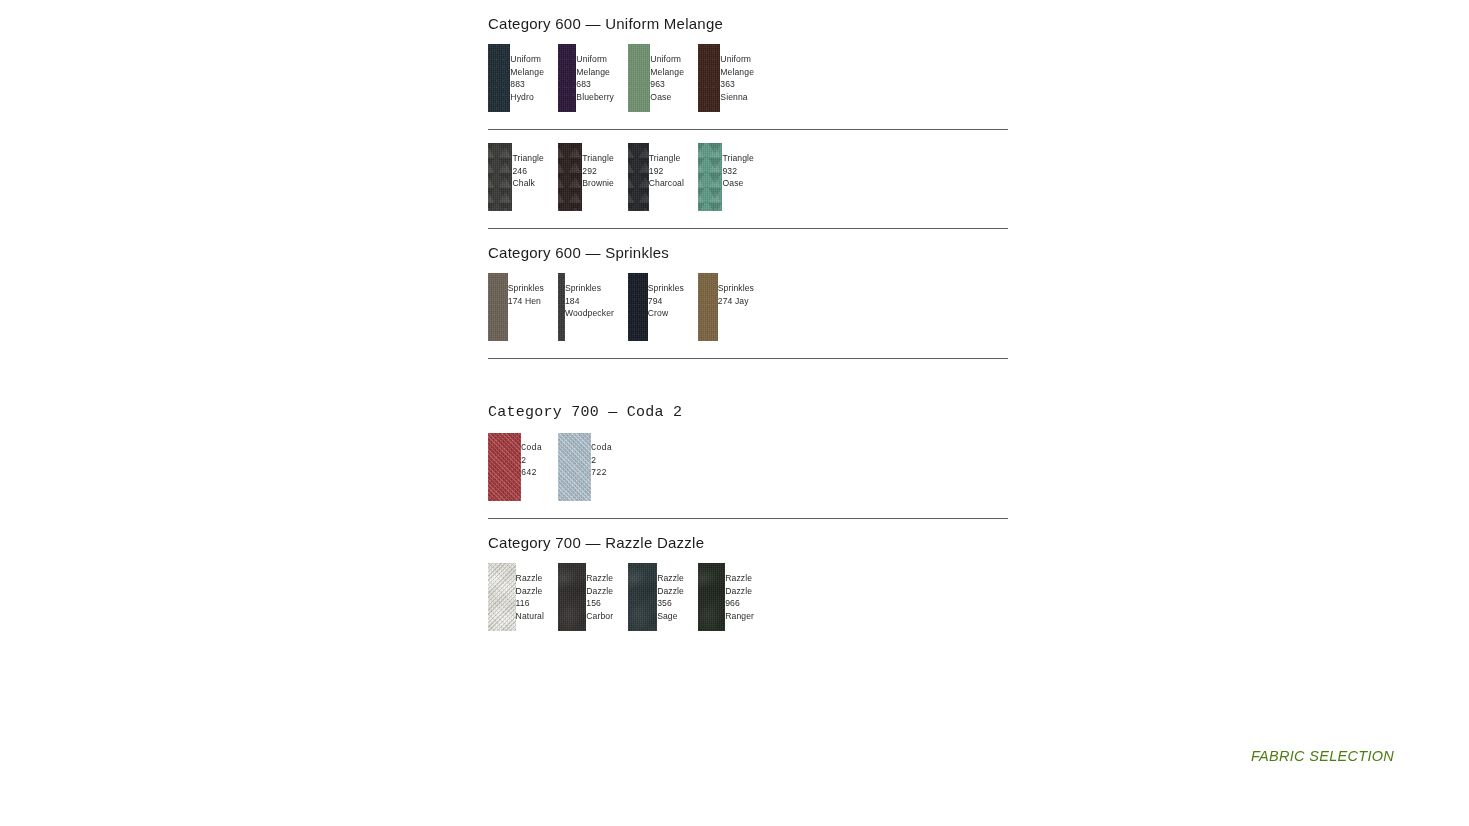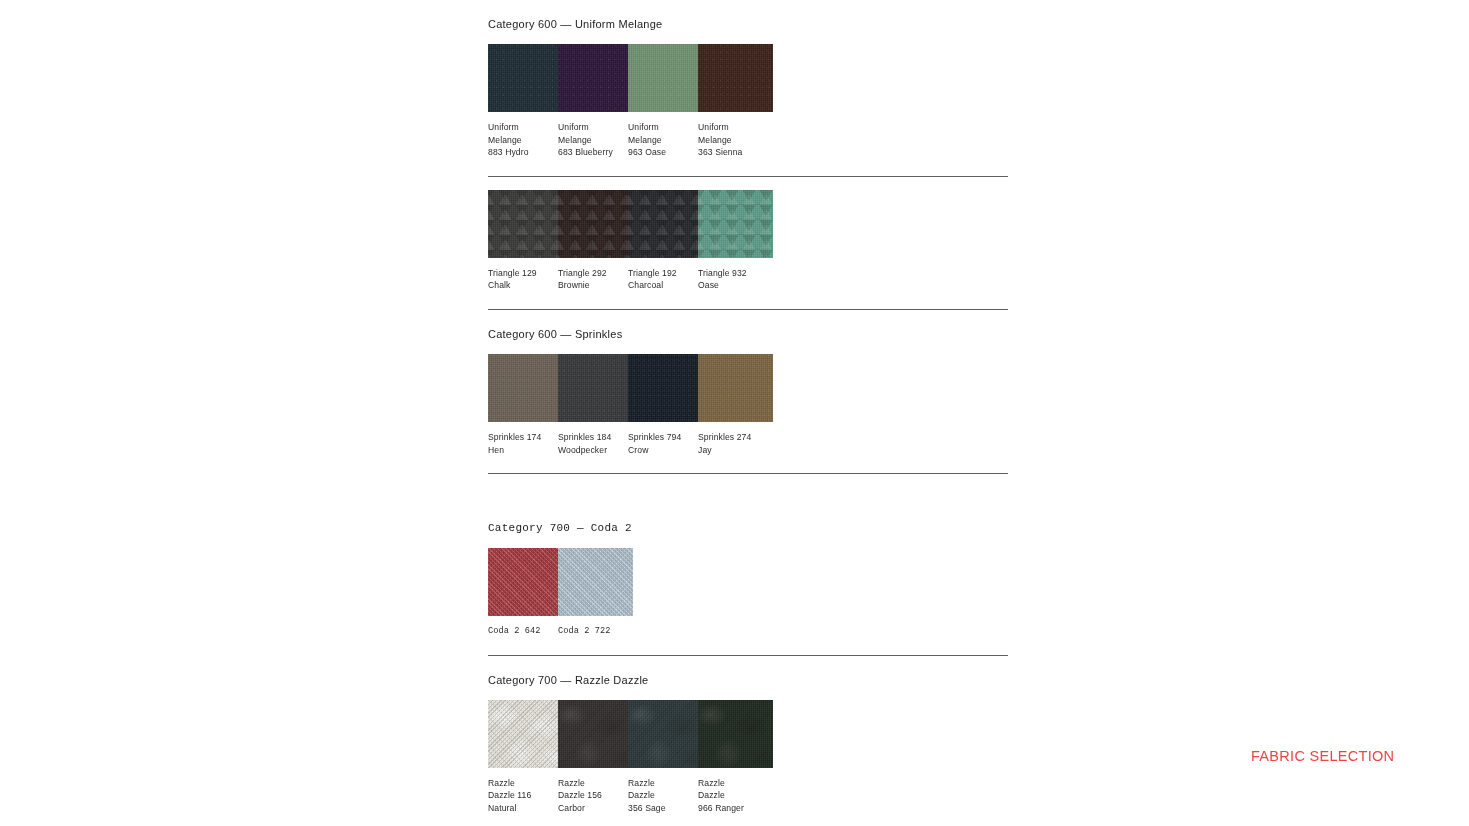--- a/index.html
+++ b/index.html
@@ -28,42 +28,42 @@
 
   .section {
     position: relative;
   }
   .section.gap-before {
     margin-top: 30px;
     font-family: Liberation Mono, monospace;
   }
 
   .section-title {
-    font-size: 11px;
+    font-size: 15px;
     line-height: 14px;
     letter-spacing: 0.25px;
     color: #1c1c1c;
     font-weight: 400;
     padding-top: 17px;
     padding-bottom: 0;
     white-space: nowrap;
   }
 
   .swatch-row {
     display: flex;
     flex-direction: row;
     align-items: flex-start;
     margin-top: 13px;
   }
 
   .swatch-cell {
     width: 56px;
     margin-right: 14px;
     display: flex;
-    flex-direction: column;
+    flex-direction: row;
   }
 
   .swatch {
     width: 75px;
     height: 68px;
     position: relative;
     overflow: hidden;
     background-color: #888;
   }
   .swatch::after {
@@ -149,23 +149,24 @@
   }
 
   
   #page-caption {
     position: absolute;
     left: 1251px;
     top: 746px;
     font-size: 14.5px;
     line-height: 20px;
     letter-spacing: 0.3px;
-    color: #ef4444;
+    color: #4d7c0f;
     font-weight: 400;
     white-space: nowrap;
+    font-style: italic;
   }
 </style>
 </head>
 <body style="background: rgb(255, 255, 255);">
 
 <div id="sheet">
     <div class="section">
       <div class="section-title">Category 600 — Uniform Melange</div>
       <div class="swatch-row">
         <div class="swatch-cell">
@@ -197,21 +198,21 @@
           </div>
         </div>
       </div>
       <div class="divider" style="background: rgb(94, 94, 94);"></div>
     </div>
     <div class="section">
       <div class="swatch-row">
         <div class="swatch-cell">
           <div class="swatch tex-triangle" style="background-color: rgb(58, 58, 57);"></div>
           <div class="swatch-label">
-            <div>Triangle 129</div>
+            <div>Triangle 246</div>
             <div>Chalk</div>
           </div>
         </div>
         <div class="swatch-cell">
           <div class="swatch tex-triangle" style="background-color: rgb(45, 33, 30);"></div>
           <div class="swatch-label">
             <div>Triangle 292</div>
             <div>Brownie</div>
           </div>
         </div>

